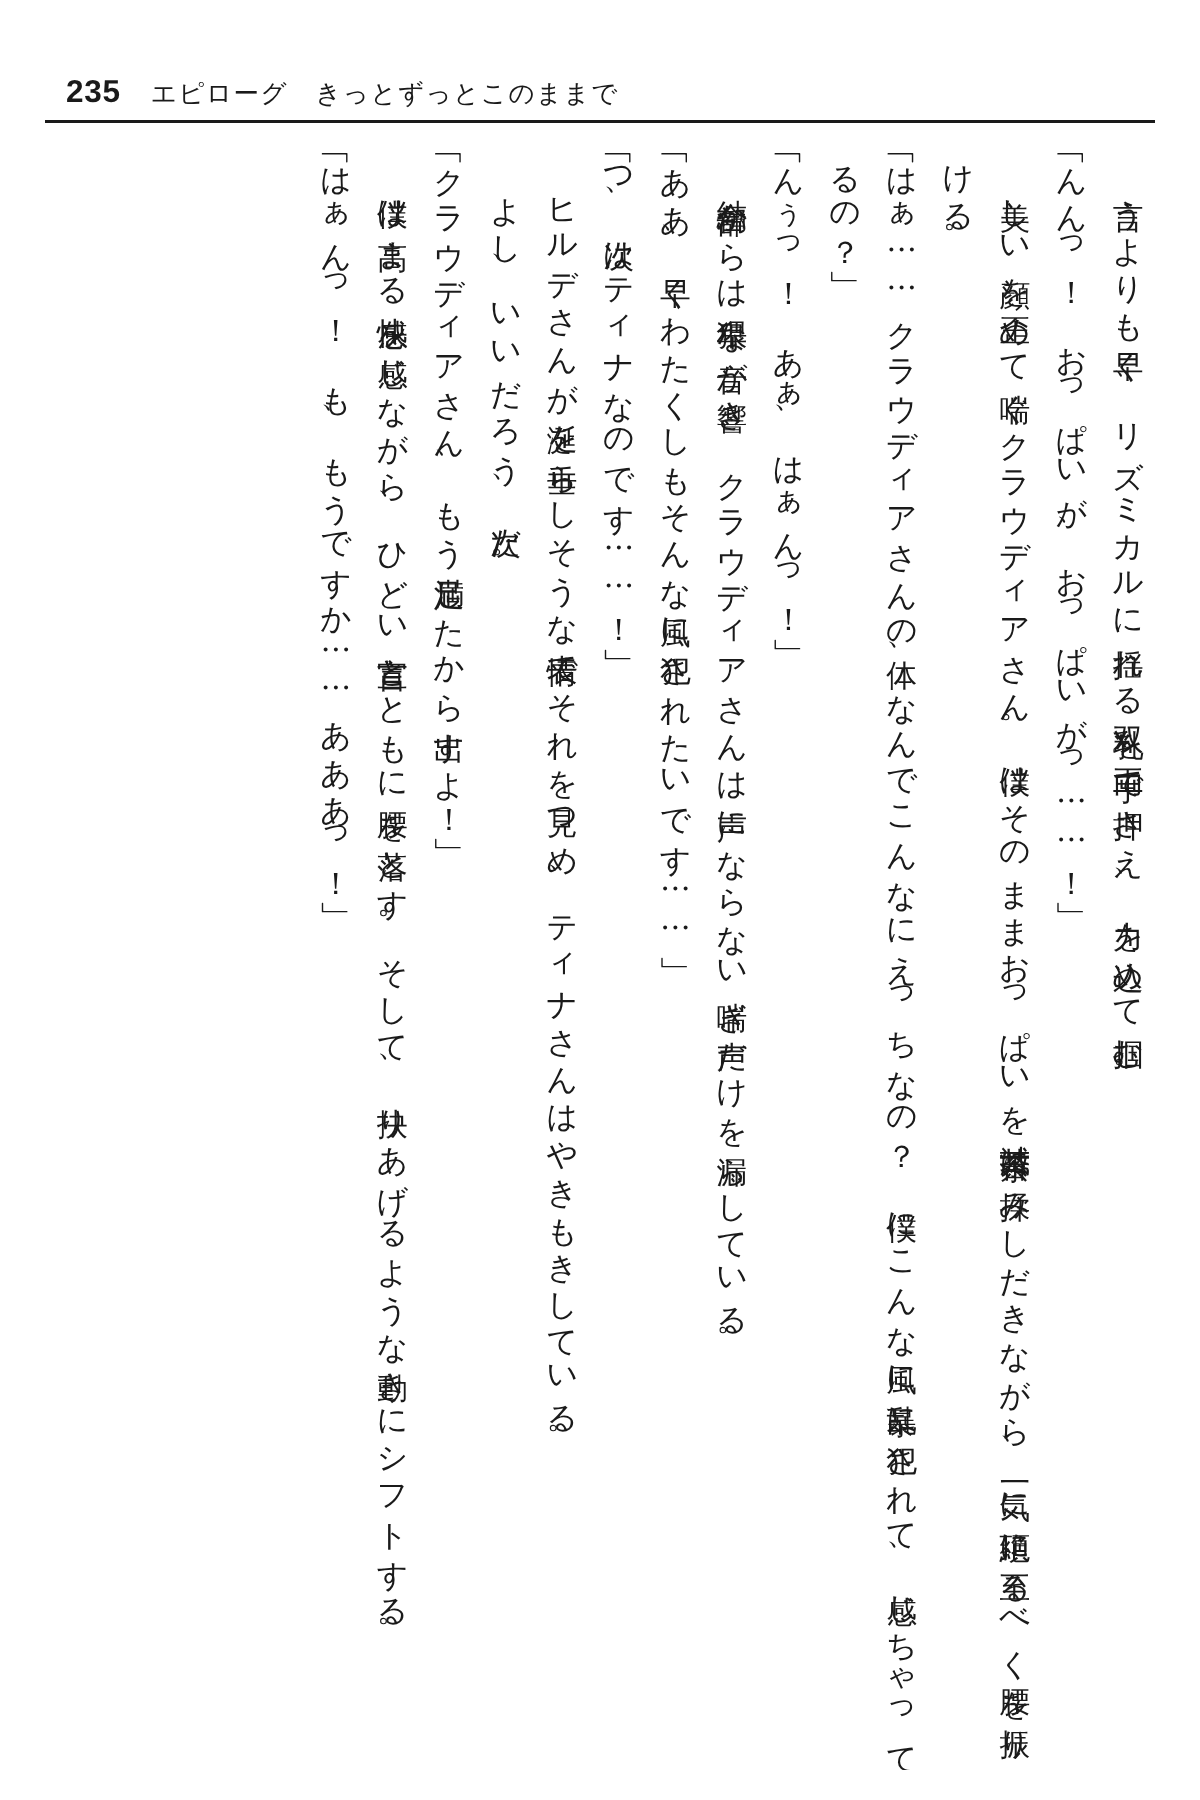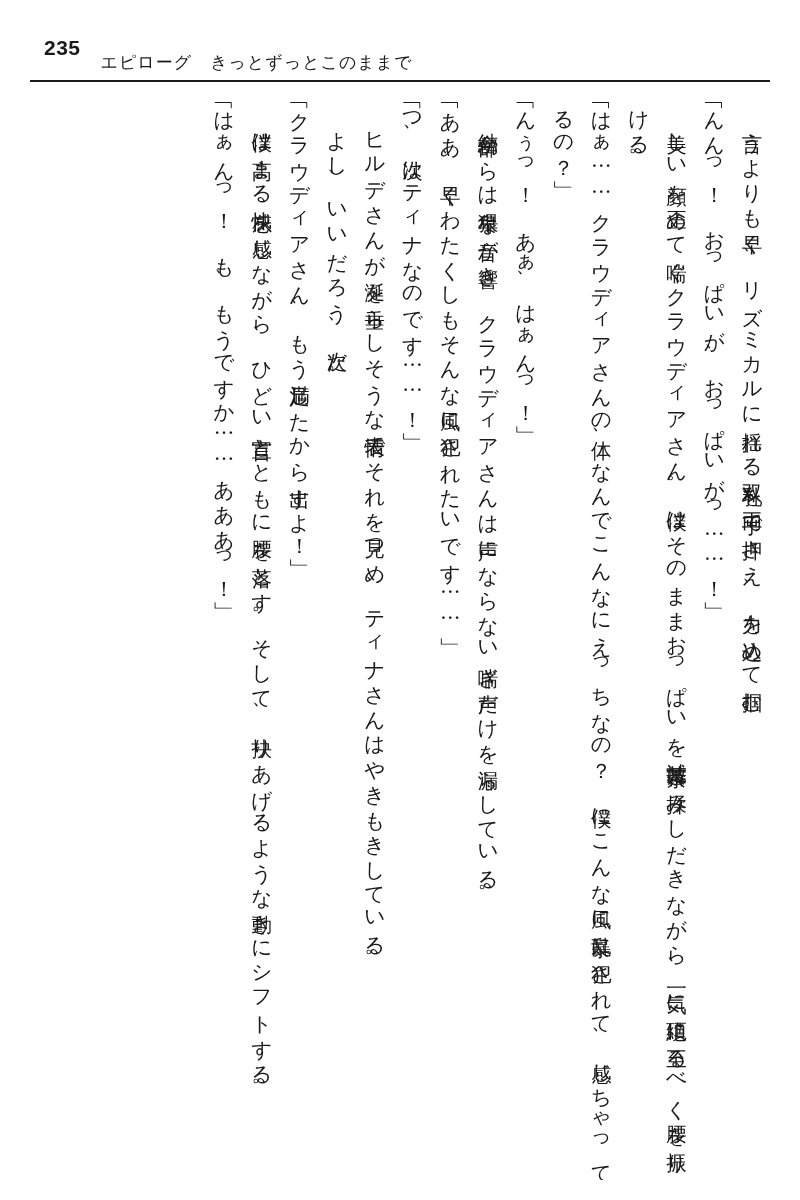--- a/index.html
+++ b/index.html
@@ -19,21 +19,21 @@
     width: 800px;
     height: 1200px;
     box-sizing: border-box;
     padding: 18px 30px 20px 30px;
     display: flex;
     flex-direction: column;
   }
   
   .running-head {
     display: flex;
-    align-items: center;
+    align-items: flex-end;
     gap: 20px;
     padding: 4px 8px 6px 14px;
     border-bottom: 2px solid #1a1a1a;
     flex: 0 0 auto;
   }
   .page-number {
     font-family: "Liberation Sans", sans-serif;
     font-weight: bold;
     font-size: 21px;
     letter-spacing: 0.5px;

